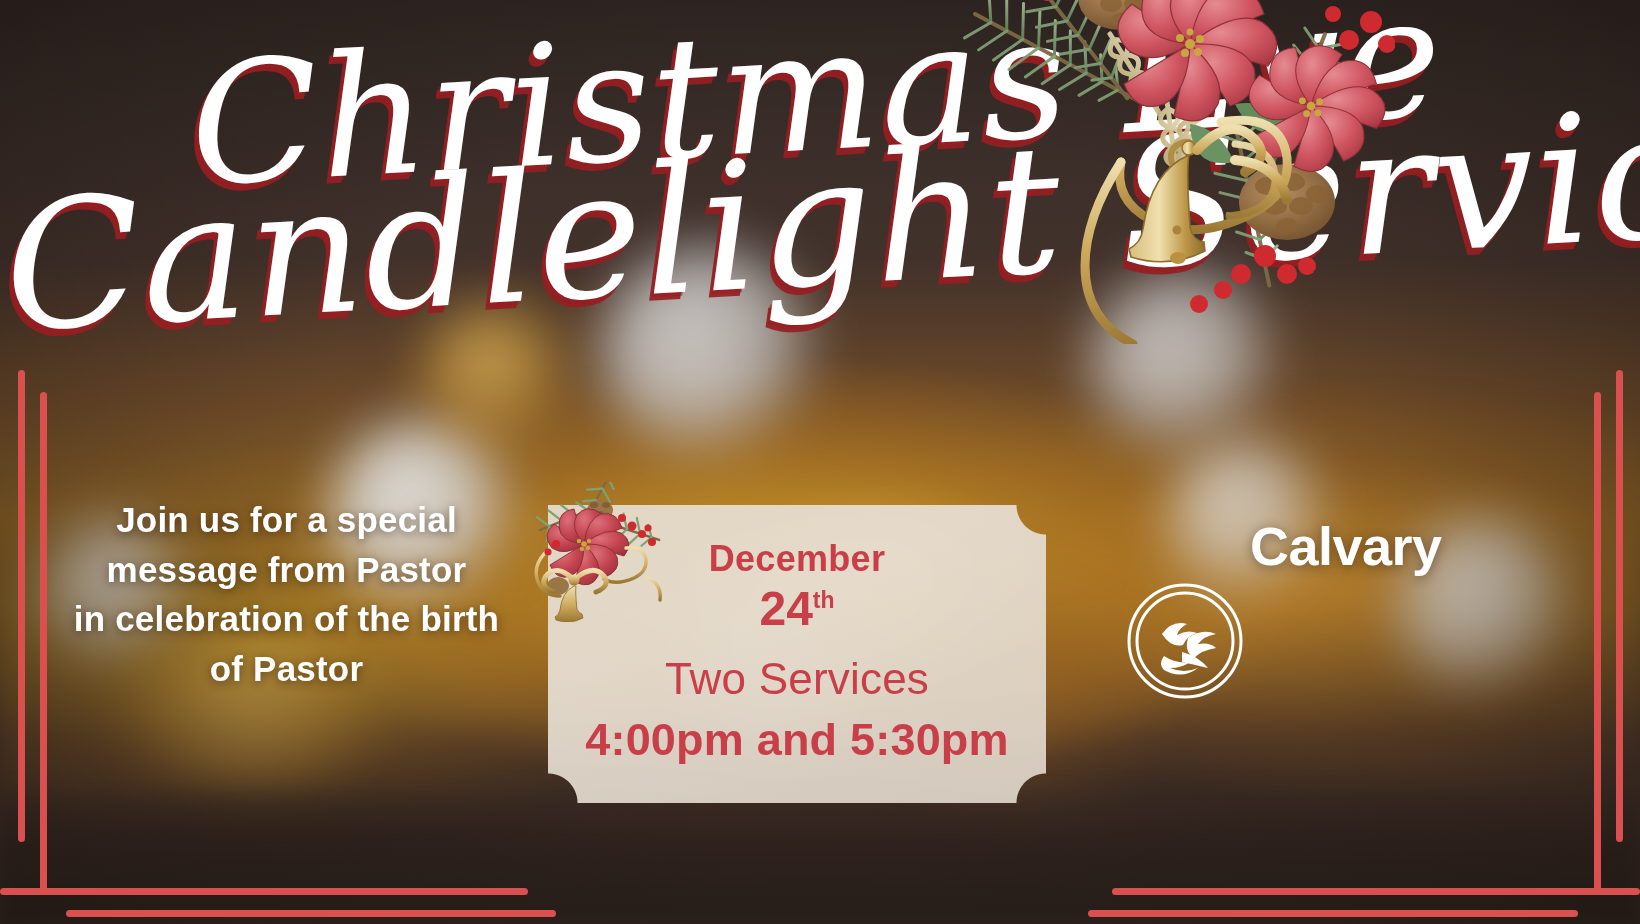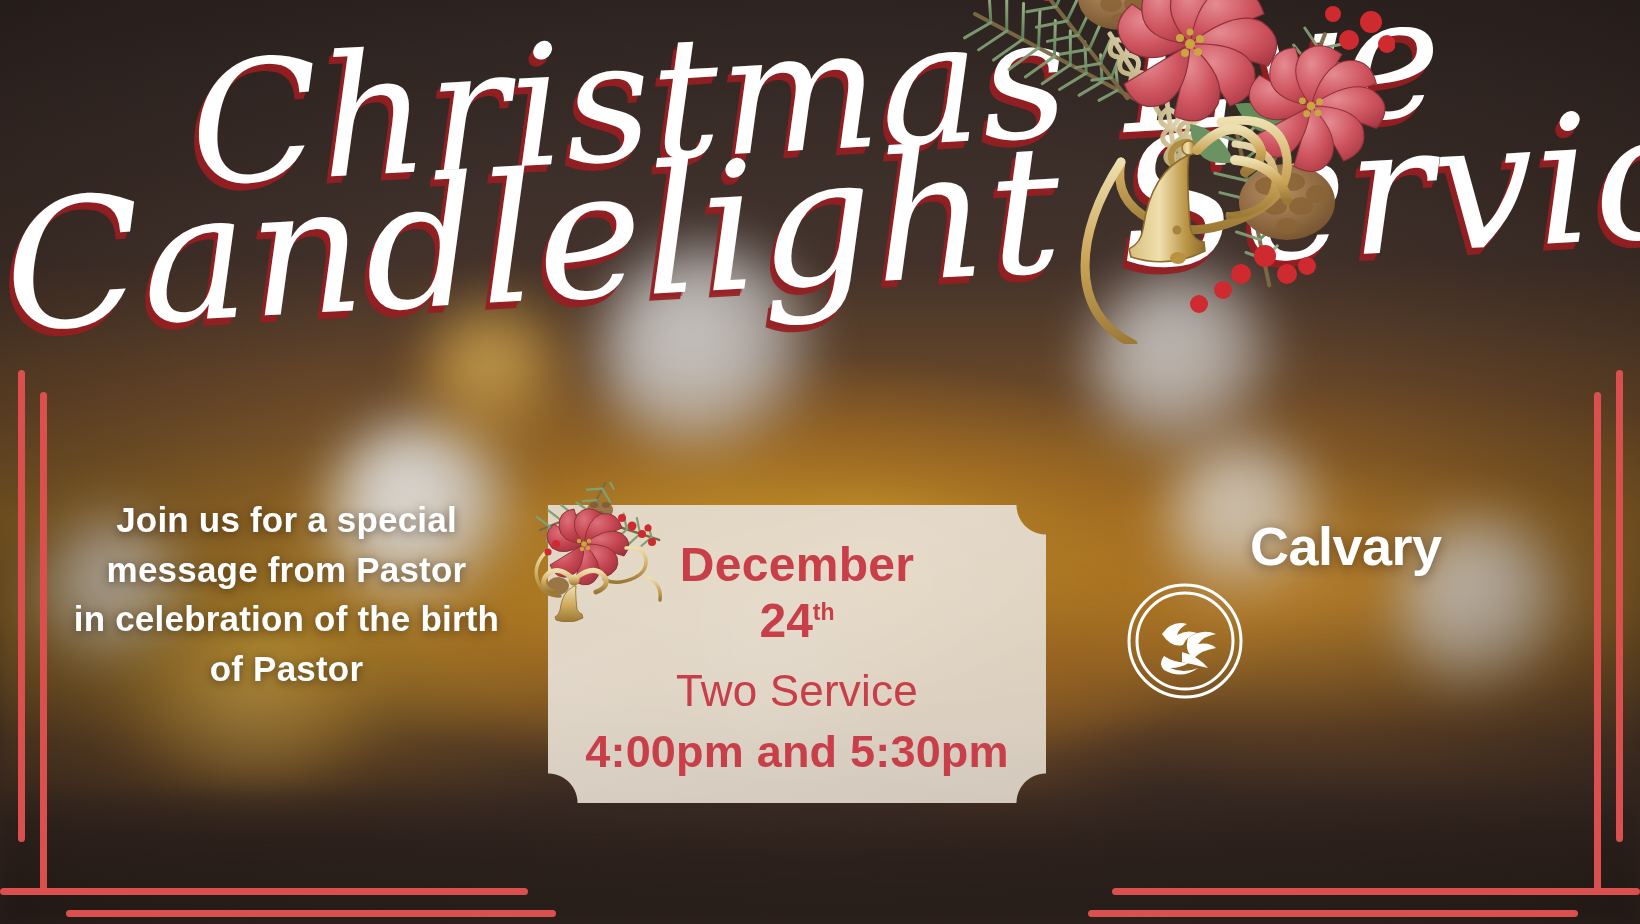--- a/index.html
+++ b/index.html
@@ -105,21 +105,21 @@
       radial-gradient(circle 30px at 100% 100%, transparent 29px, #000 30px);
     mask-composite:intersect;
   }
   .card-inner{
     position:absolute; left:548px; top:505px; width:498px; height:298px;
     display:flex; flex-direction:column; align-items:center; justify-content:flex-start;
     padding-top:36px;
     color:#c83f4a;
     text-align:center;
   }
-  .d-month{ font-size:48px; font-weight:700; letter-spacing:.3px; line-height:1; }
+  .d-month{ font-size:36px; font-weight:700; letter-spacing:.3px; line-height:1; }
   .d-day{ font-size:48px; font-weight:700; line-height:1; margin-top:8px; }
   .d-day sup{ font-size:23px; font-weight:700; vertical-align:super; }
   .d-two{ font-size:44px; font-weight:400; line-height:1; margin-top:24px; letter-spacing:.2px; }
   .d-times{ font-size:45px; font-weight:700; line-height:1; margin-top:16px; letter-spacing:.2px; }
 
   
   .logo{ position:absolute; left:1110px; top:520px; width:400px; height:200px; }
   .logo-mark{ position:absolute; left:16px; top:62px; width:118px; height:118px; }
   .logo-name{
     position:absolute; left:140px; top:0px;
@@ -420,21 +420,21 @@
     <span class="w">in celebration of the birth</span>
     <span class="w">of Pastor</span>
   </div>
 
   <div class="card"></div>
   <div class="card-inner">
     <div class="d-month">December</div>
     <div class="d-day">
       <span>24</span><sup>th</sup>
     </div>
-    <div class="d-two">Two Service</div>
+    <div class="d-two">Two Services</div>
     <div class="d-times">4:00pm and 5:30pm</div>
   </div>
 
   <div class="floral" style="left:522px;top:482px;width:160px;height:140px;">
     <svg width="160" height="140" viewBox="0 0 160 140">
       <defs>
         <radialGradient id="petalS" cx=".35" cy=".3" r=".85">
           <stop offset="0" stop-color="#dd707a"></stop>
             <stop offset=".55" stop-color="#c2434f"></stop>
             <stop offset="1" stop-color="#98303b"></stop>

